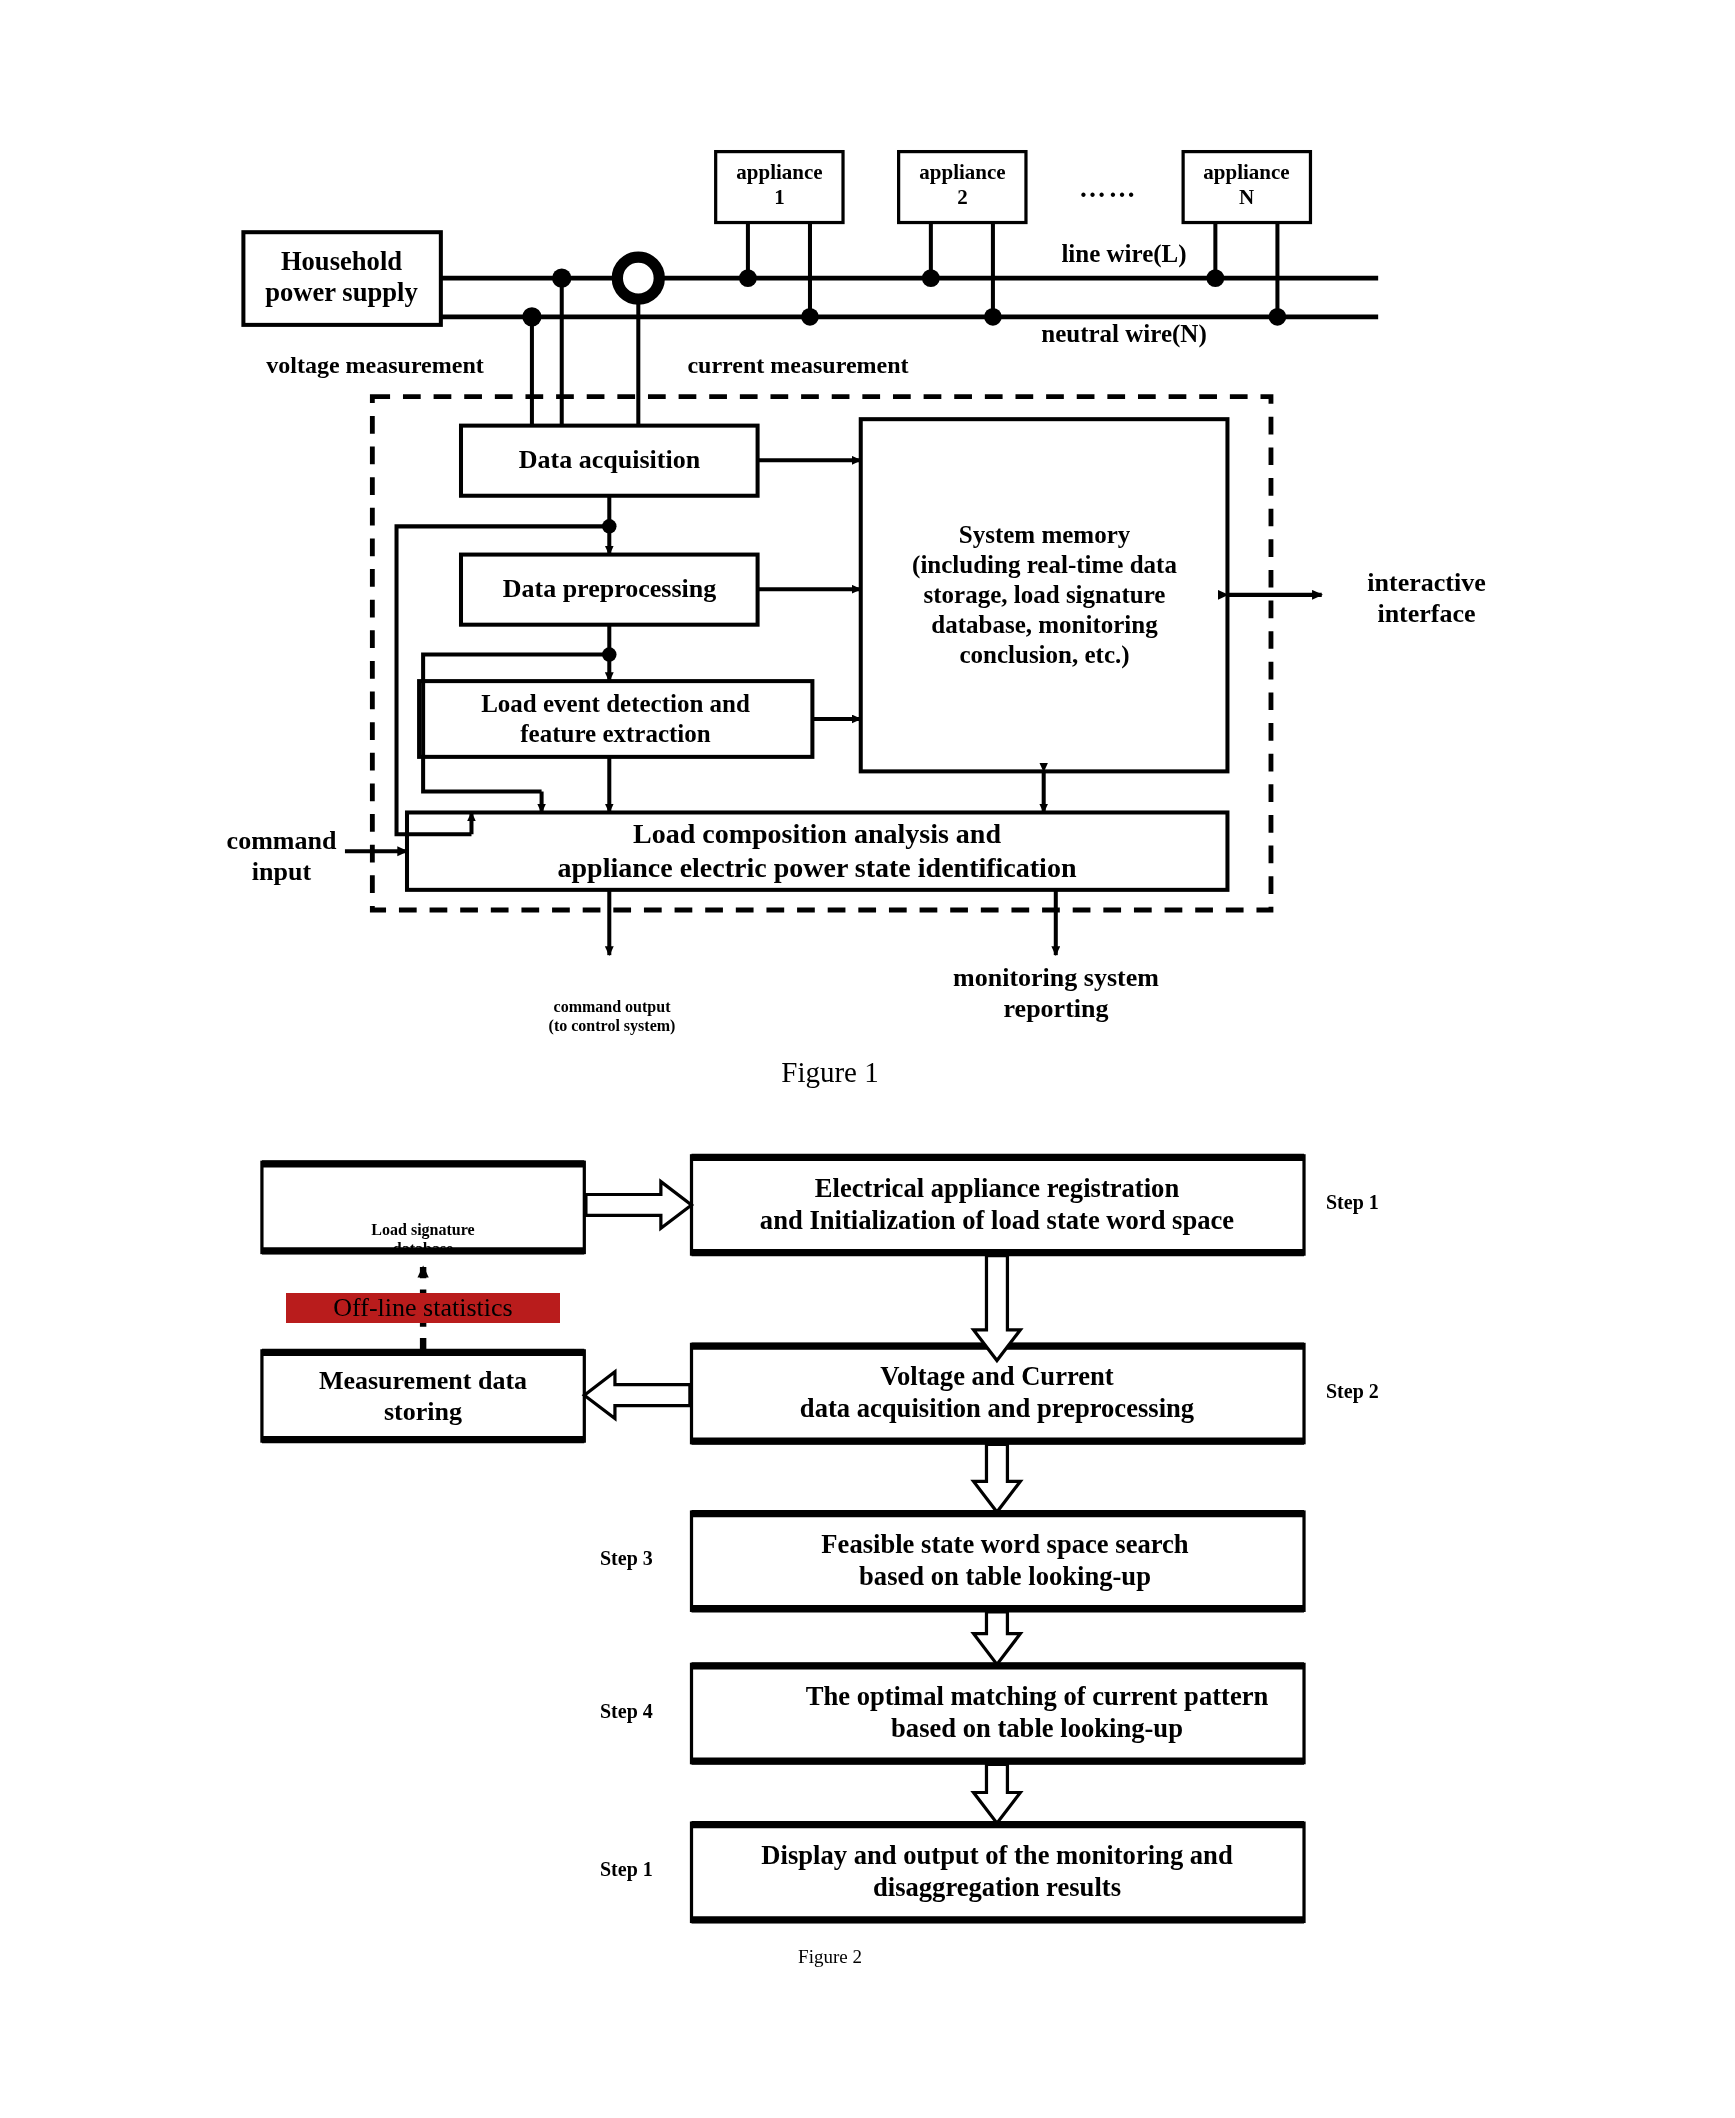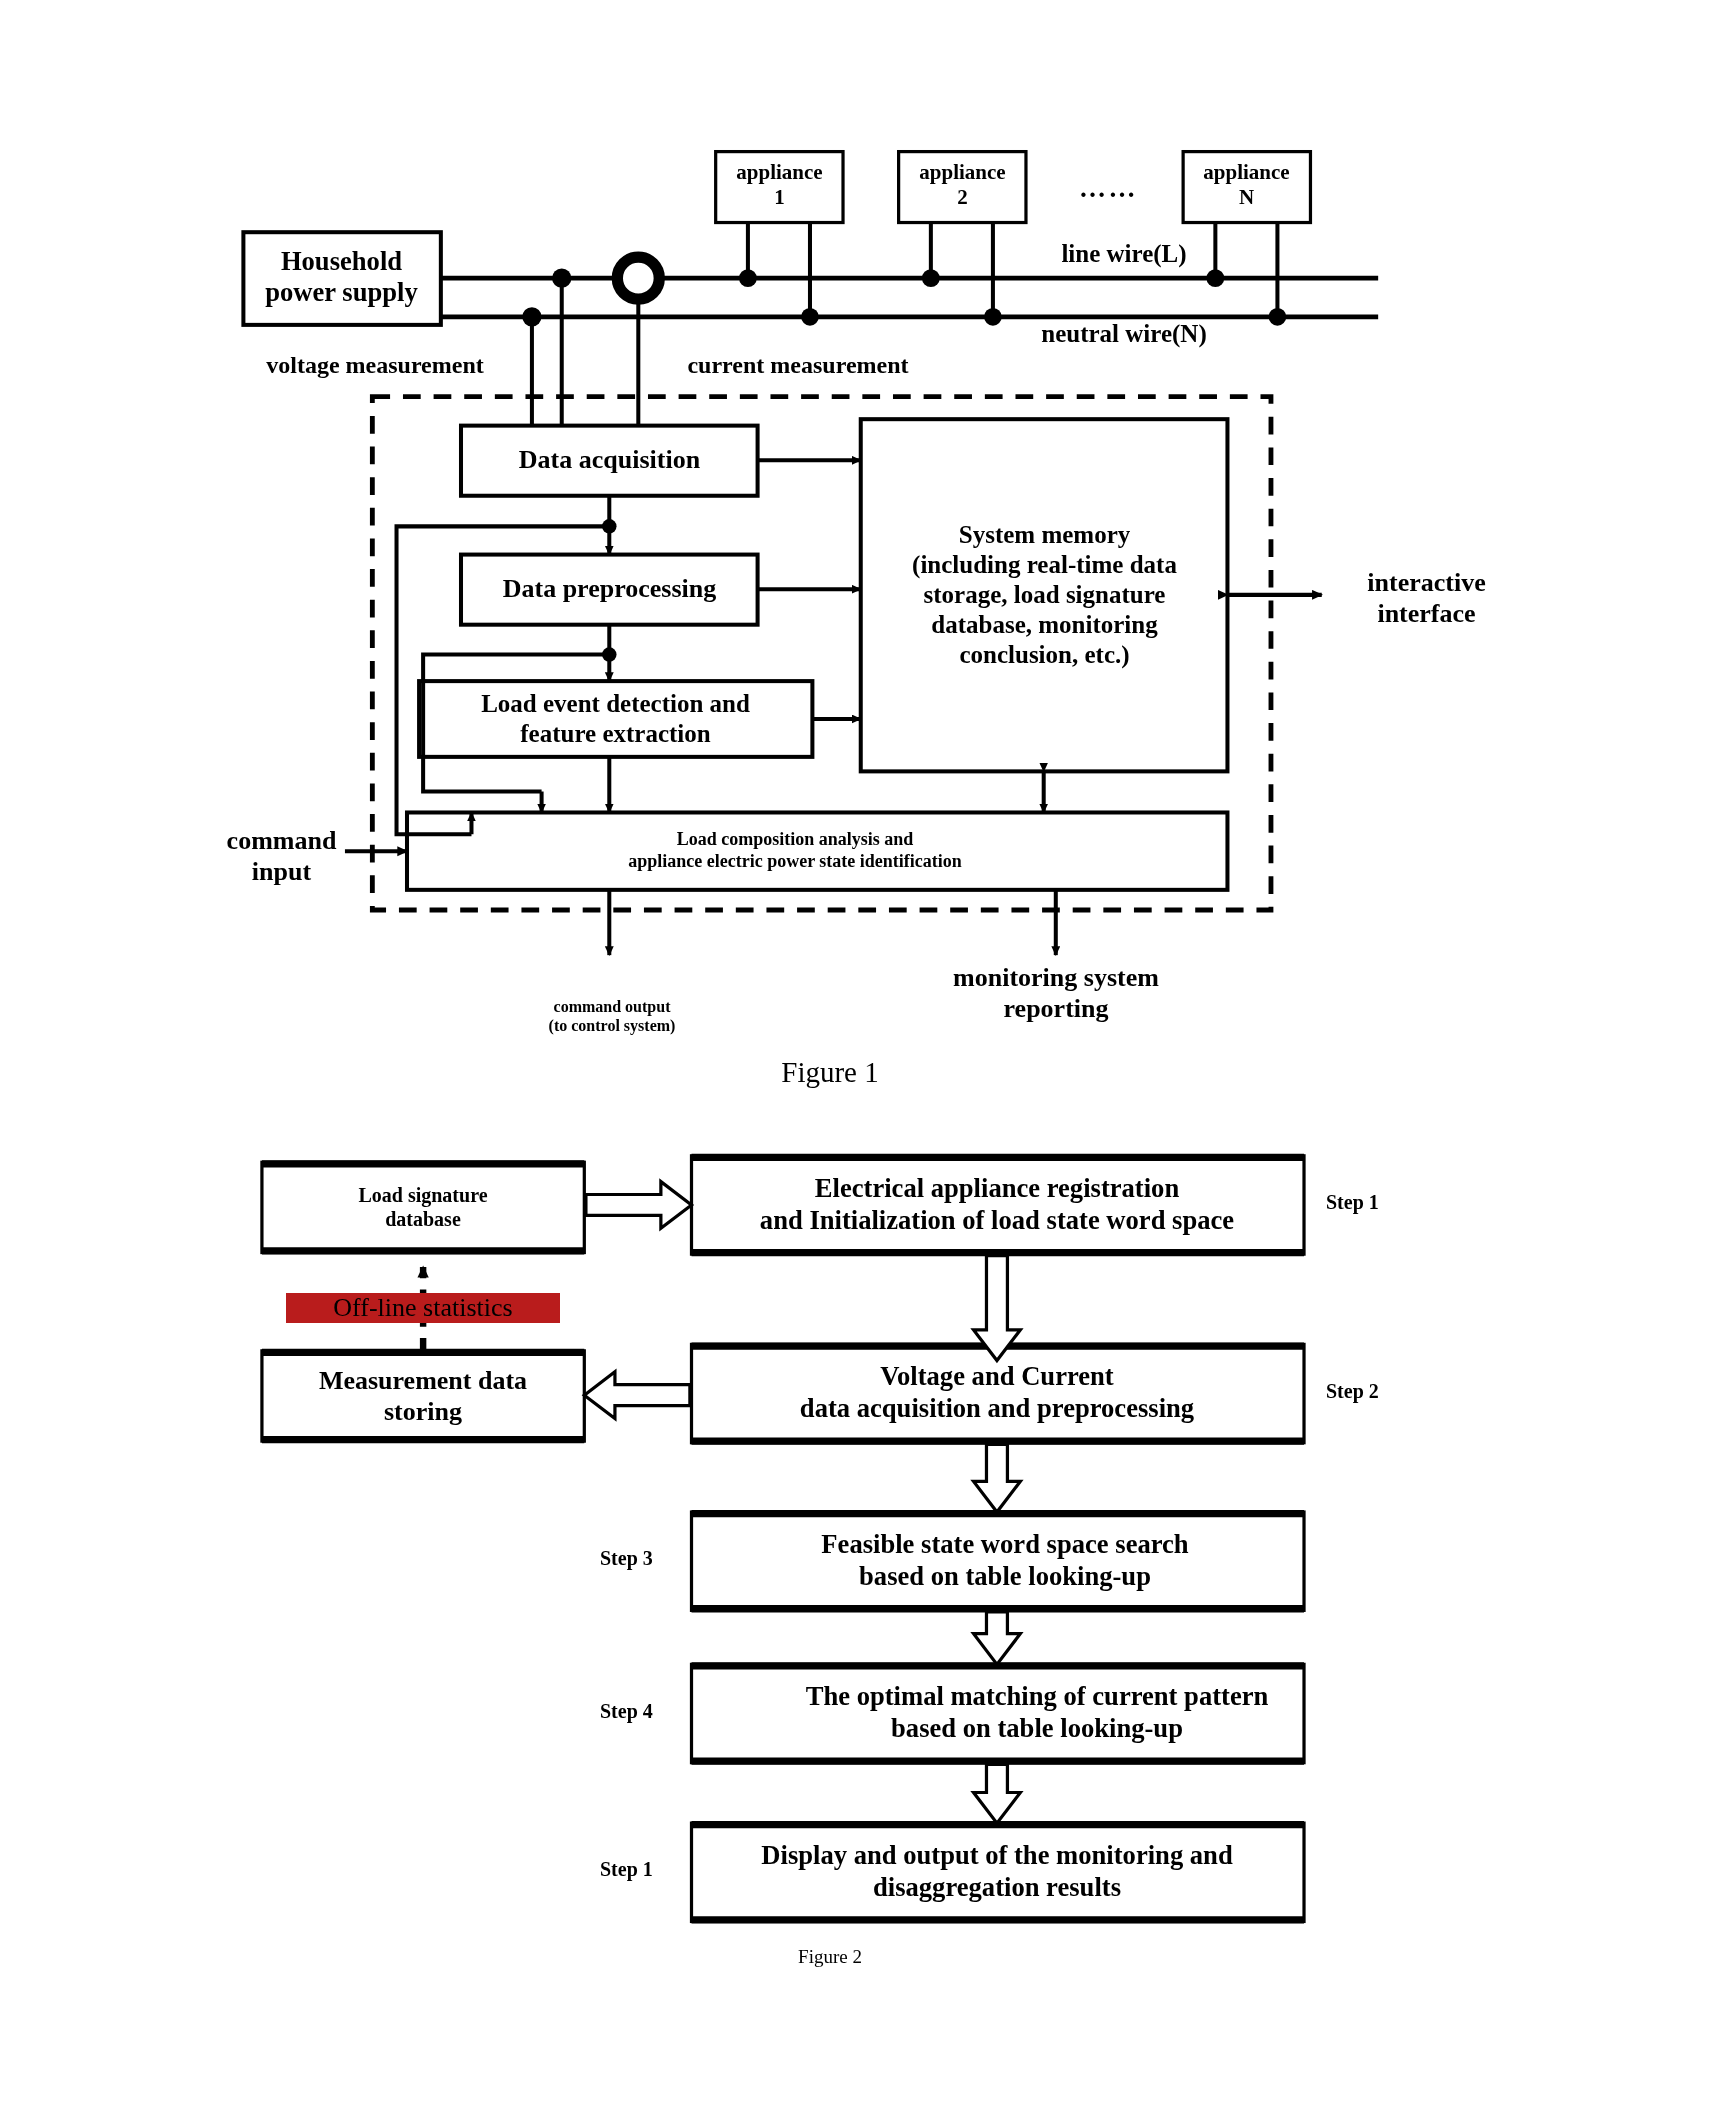--- a/index.html
+++ b/index.html
@@ -182,35 +182,35 @@
 
 <div class="boxtext" style="left:461px;top:425px;width:297px;height:70px;font-size:26px;">Data acquisition</div>
 <div class="boxtext" style="left:461px;top:554px;width:297px;height:70px;font-size:26px;">Data preprocessing</div>
 <div class="boxtext" style="left:419px;top:681px;width:393px;height:76px;font-size:25px;">Load event detection and
 feature extraction</div>
 <div class="boxtext" style="left:869px;top:419px;width:351px;height:352px;font-size:25px;">System memory
 (including real-time data
 storage, load signature
 database, monitoring
 conclusion, etc.)</div>
-<div class="boxtext" style="left:385px;top:812px;width:820px;height:77px;font-size:18px;">Load composition analysis and
+<div class="boxtext" style="left:407px;top:812px;width:820px;height:77px;font-size:28px;">Load composition analysis and
 appliance electric power state identification</div>
 
 <div class="lbl" style="left:1326px;top:568px;width:201px;font-size:26px;">interactive
 interface</div>
 <div class="lbl" style="left:205px;top:826px;width:153px;font-size:26px;">command
 input</div>
 <div class="lbl" style="left:459px;top:998px;width:306px;font-size:16px;">command output
 (to control system)</div>
 <div class="lbl" style="left:915px;top:963px;width:282px;font-size:26px;">monitoring system
 reporting</div>
 
 <div class="cap" style="left:669px;top:1056px;width:322px;font-size:29px;">Figure    1</div>
 
-<div class="boxtext" style="left:262px;top:1162px;width:322px;height:90px;font-size:20px;">Load signature
+<div class="boxtext" style="left:262px;top:1194px;width:322px;height:90px;font-size:16px;">Load signature
 database</div>
 <div class="boxtext" style="left:262px;top:1351px;width:322px;height:90px;font-size:26px;">Measurement data
 storing</div>
 <div class="plainlbl" style="left:286px;top:1293px;width:274px;font-size:26px;background:#b91c1c;">Off-line statistics</div>
 
 <div class="boxtext" style="left:691px;top:1156px;width:612px;height:98px;font-size:26.6px;">Electrical appliance registration
 and Initialization of load state word space</div>
 <div class="steplbl" style="left:1326px;top:1191px;">Step 1</div>
 
 <div class="boxtext" style="left:691px;top:1344px;width:612px;height:98px;font-size:26.6px;">Voltage and Current

